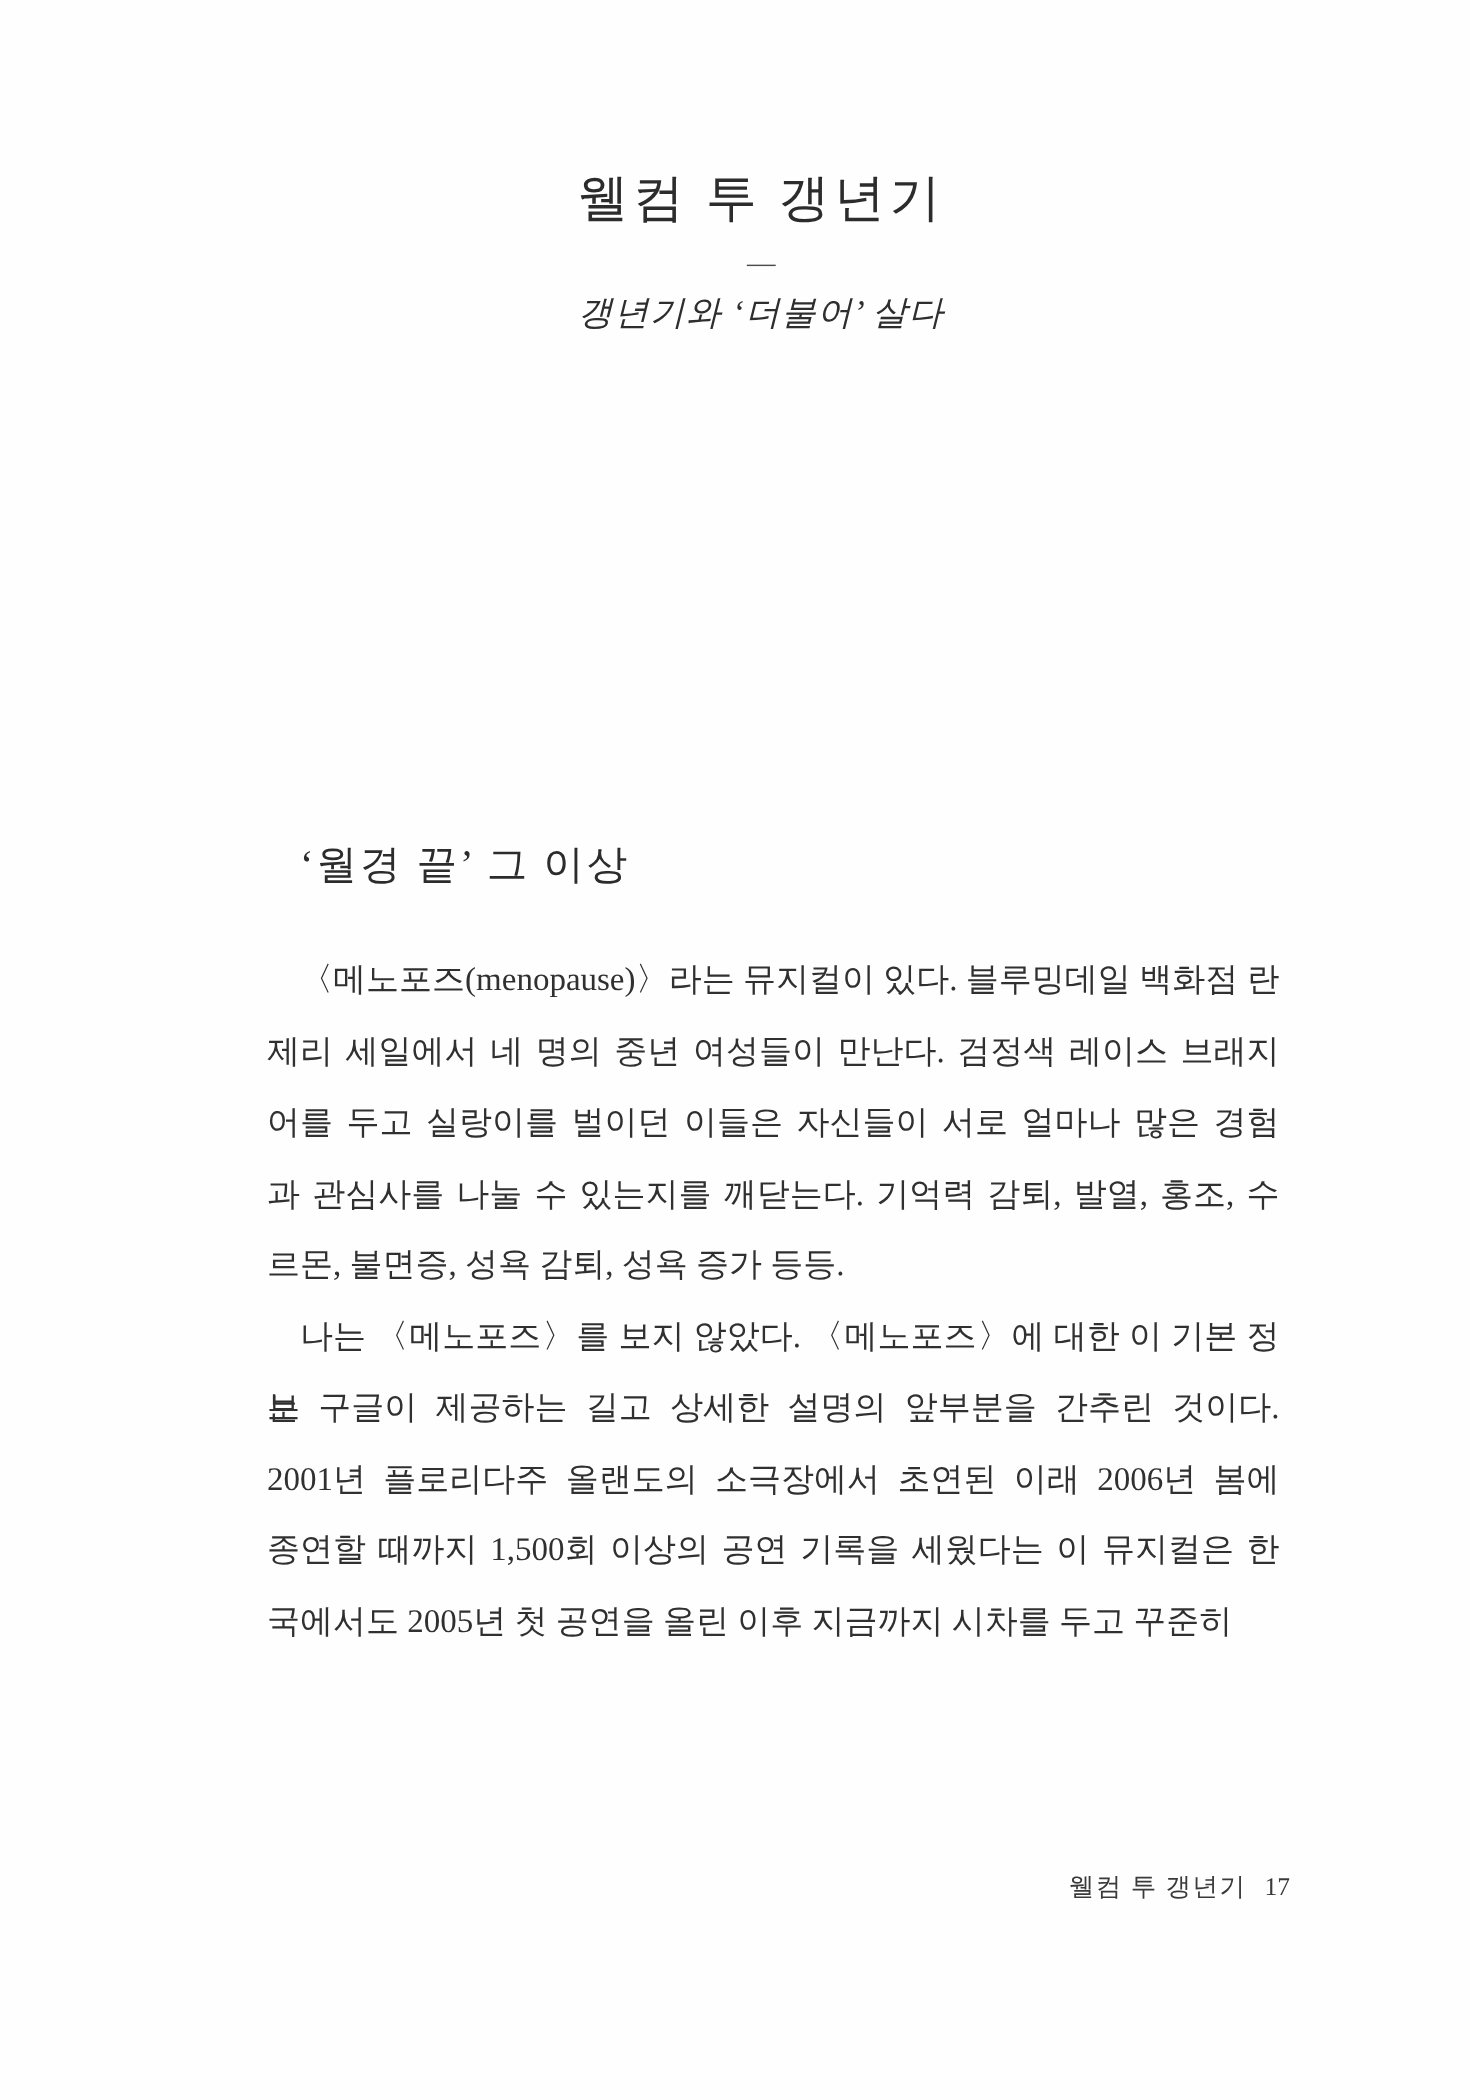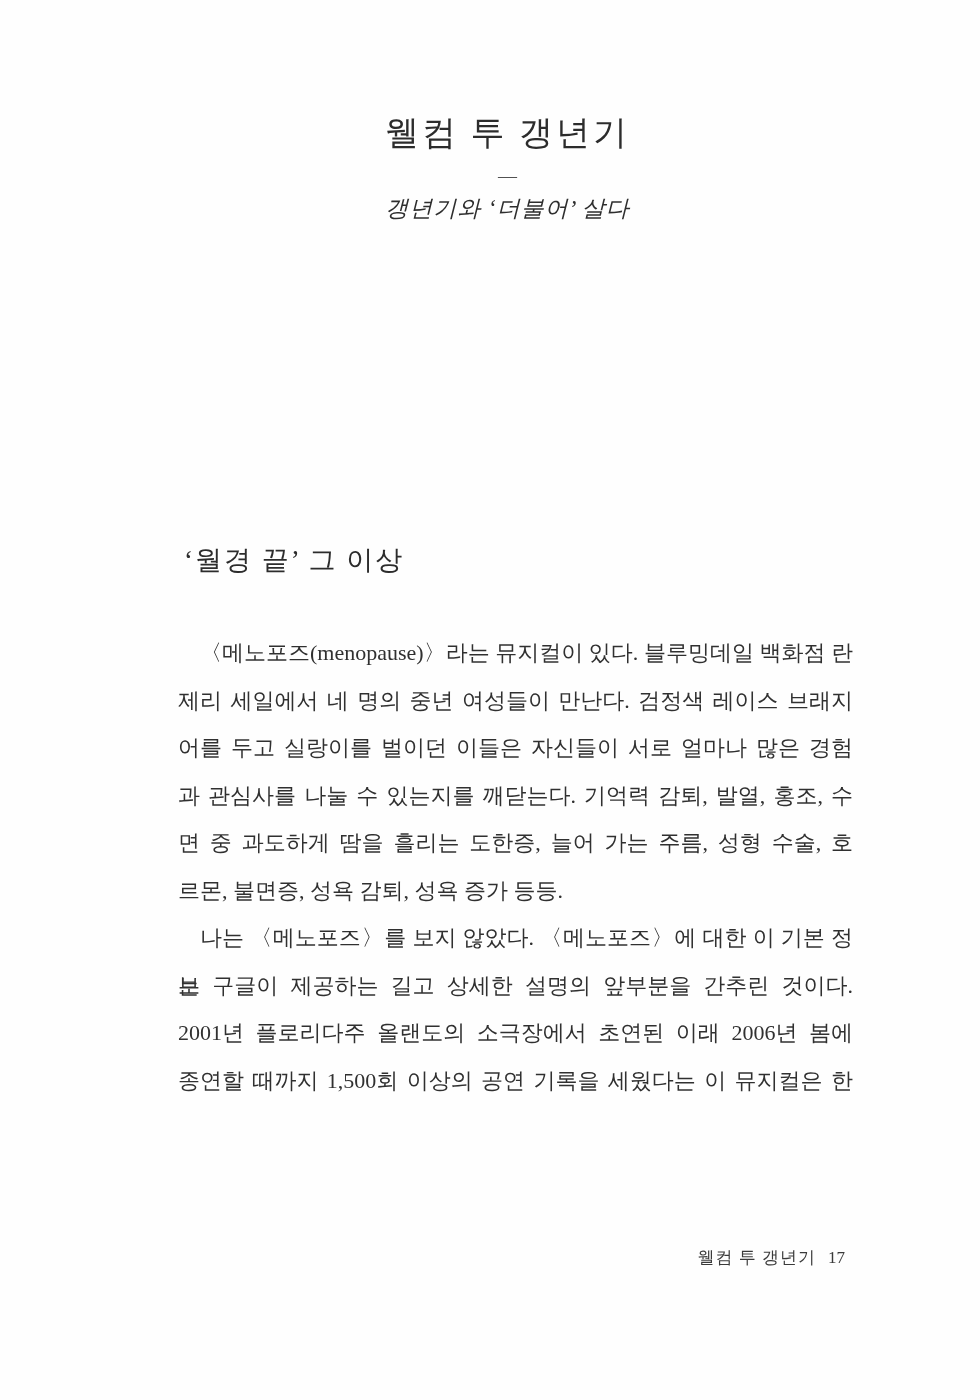--- a/index.html
+++ b/index.html
@@ -52,21 +52,21 @@
   
   .section-heading {
     position: absolute;
     top: 541px;
     left: 184px;
     font-size: 27px;
     font-weight: 400;
     line-height: 38px;
     letter-spacing: 2px;
     color: #2c2c2c;
-    margin: 0;
+    margin: 16px;
   }
 
   
   .body-text {
     position: absolute;
     top: 629px;
     left: 178px;
     width: 675px;
     font-size: 22px;
     color: #303030;
@@ -87,21 +87,21 @@
   }
   .body-text .line.last {
     text-align: center;
     text-align-last: left;
   }
 
   
   .footer {
     position: absolute;
     top: 1246px;
-    right: 135px;
+    right: 120px;
     line-height: 24px;
     font-size: 17px;
     color: #3a3a3a;
     letter-spacing: 1px;
   }
   .footer .page-num {
     margin-left: 12px;
     letter-spacing: 0;
   }
 </style>
@@ -117,28 +117,28 @@
   </div>
 
   <h2 class="section-heading">‘월경 끝’ 그 이상</h2>
 
   <div class="body-text">
     <div class="para">
       <div class="line just indent">〈메노포즈(menopause)〉라는 뮤지컬이 있다. 블루밍데일 백화점 란</div>
       <div class="line just">제리 세일에서 네 명의 중년 여성들이 만난다. 검정색 레이스 브래지</div>
       <div class="line just">어를 두고 실랑이를 벌이던 이들은 자신들이 서로 얼마나 많은 경험</div>
       <div class="line just">과 관심사를 나눌 수 있는지를 깨닫는다. 기억력 감퇴, 발열, 홍조, 수</div>
-      <div class="line just">면 중 과도하게 땀을 흘리는 도한증, 늘어 가는 주름, 성형 수술, 호</div>
       <div class="line last">르몬, 불면증, 성욕 감퇴, 성욕 증가 등등.</div>
     </div>
     <div class="para">
       <div class="line just indent">나는 〈메노포즈〉를 보지 않았다. 〈메노포즈〉에 대한 이 기본 정보</div>
       <div class="line just">는 구글이 제공하는 길고 상세한 설명의 앞부분을 간추린 것이다.</div>
       <div class="line just">2001년 플로리다주 올랜도의 소극장에서 초연된 이래 2006년 봄에</div>
       <div class="line just">종연할 때까지 1,500회 이상의 공연 기록을 세웠다는 이 뮤지컬은 한</div>
+      <div class="line last">국에서도 2005년 첫 공연을 올린 이후 지금까지 시차를 두고 꾸준히</div>
     </div>
   </div>
 
   <div class="footer">
     <span class="running-title">웰컴 투 갱년기</span><span class="page-num">17</span>
   </div>
 
 </div>
 
 </body></html>

